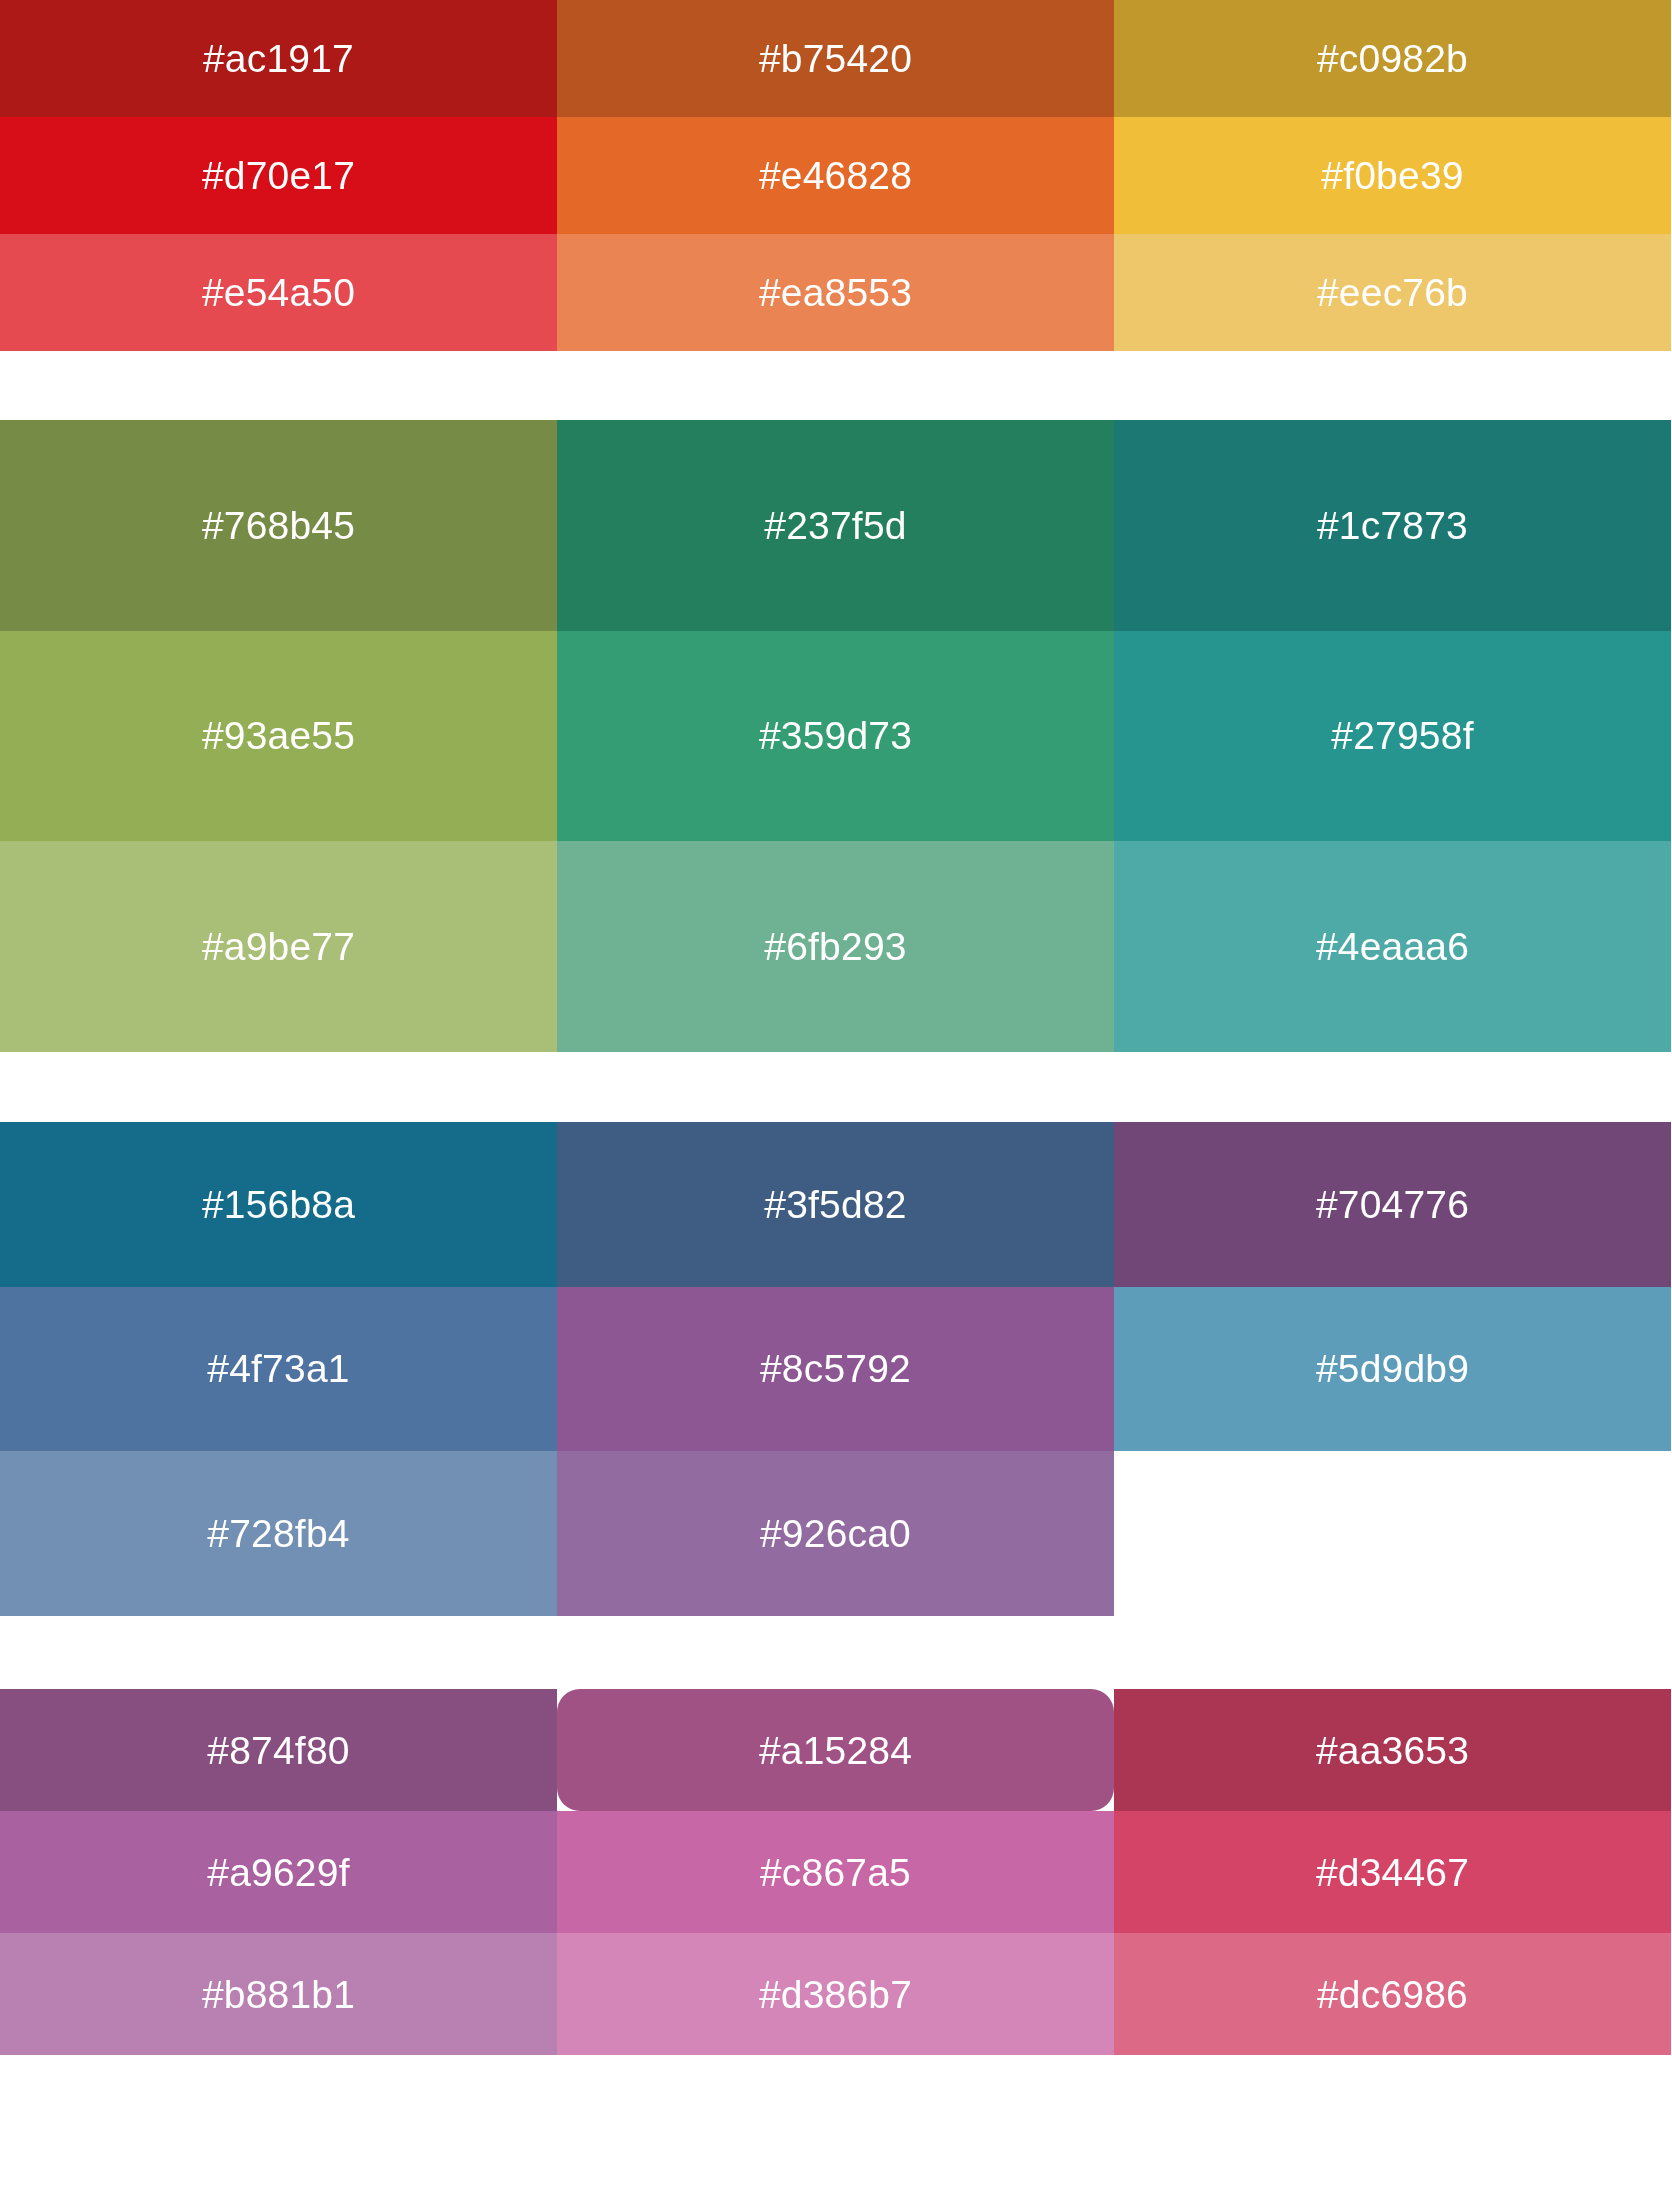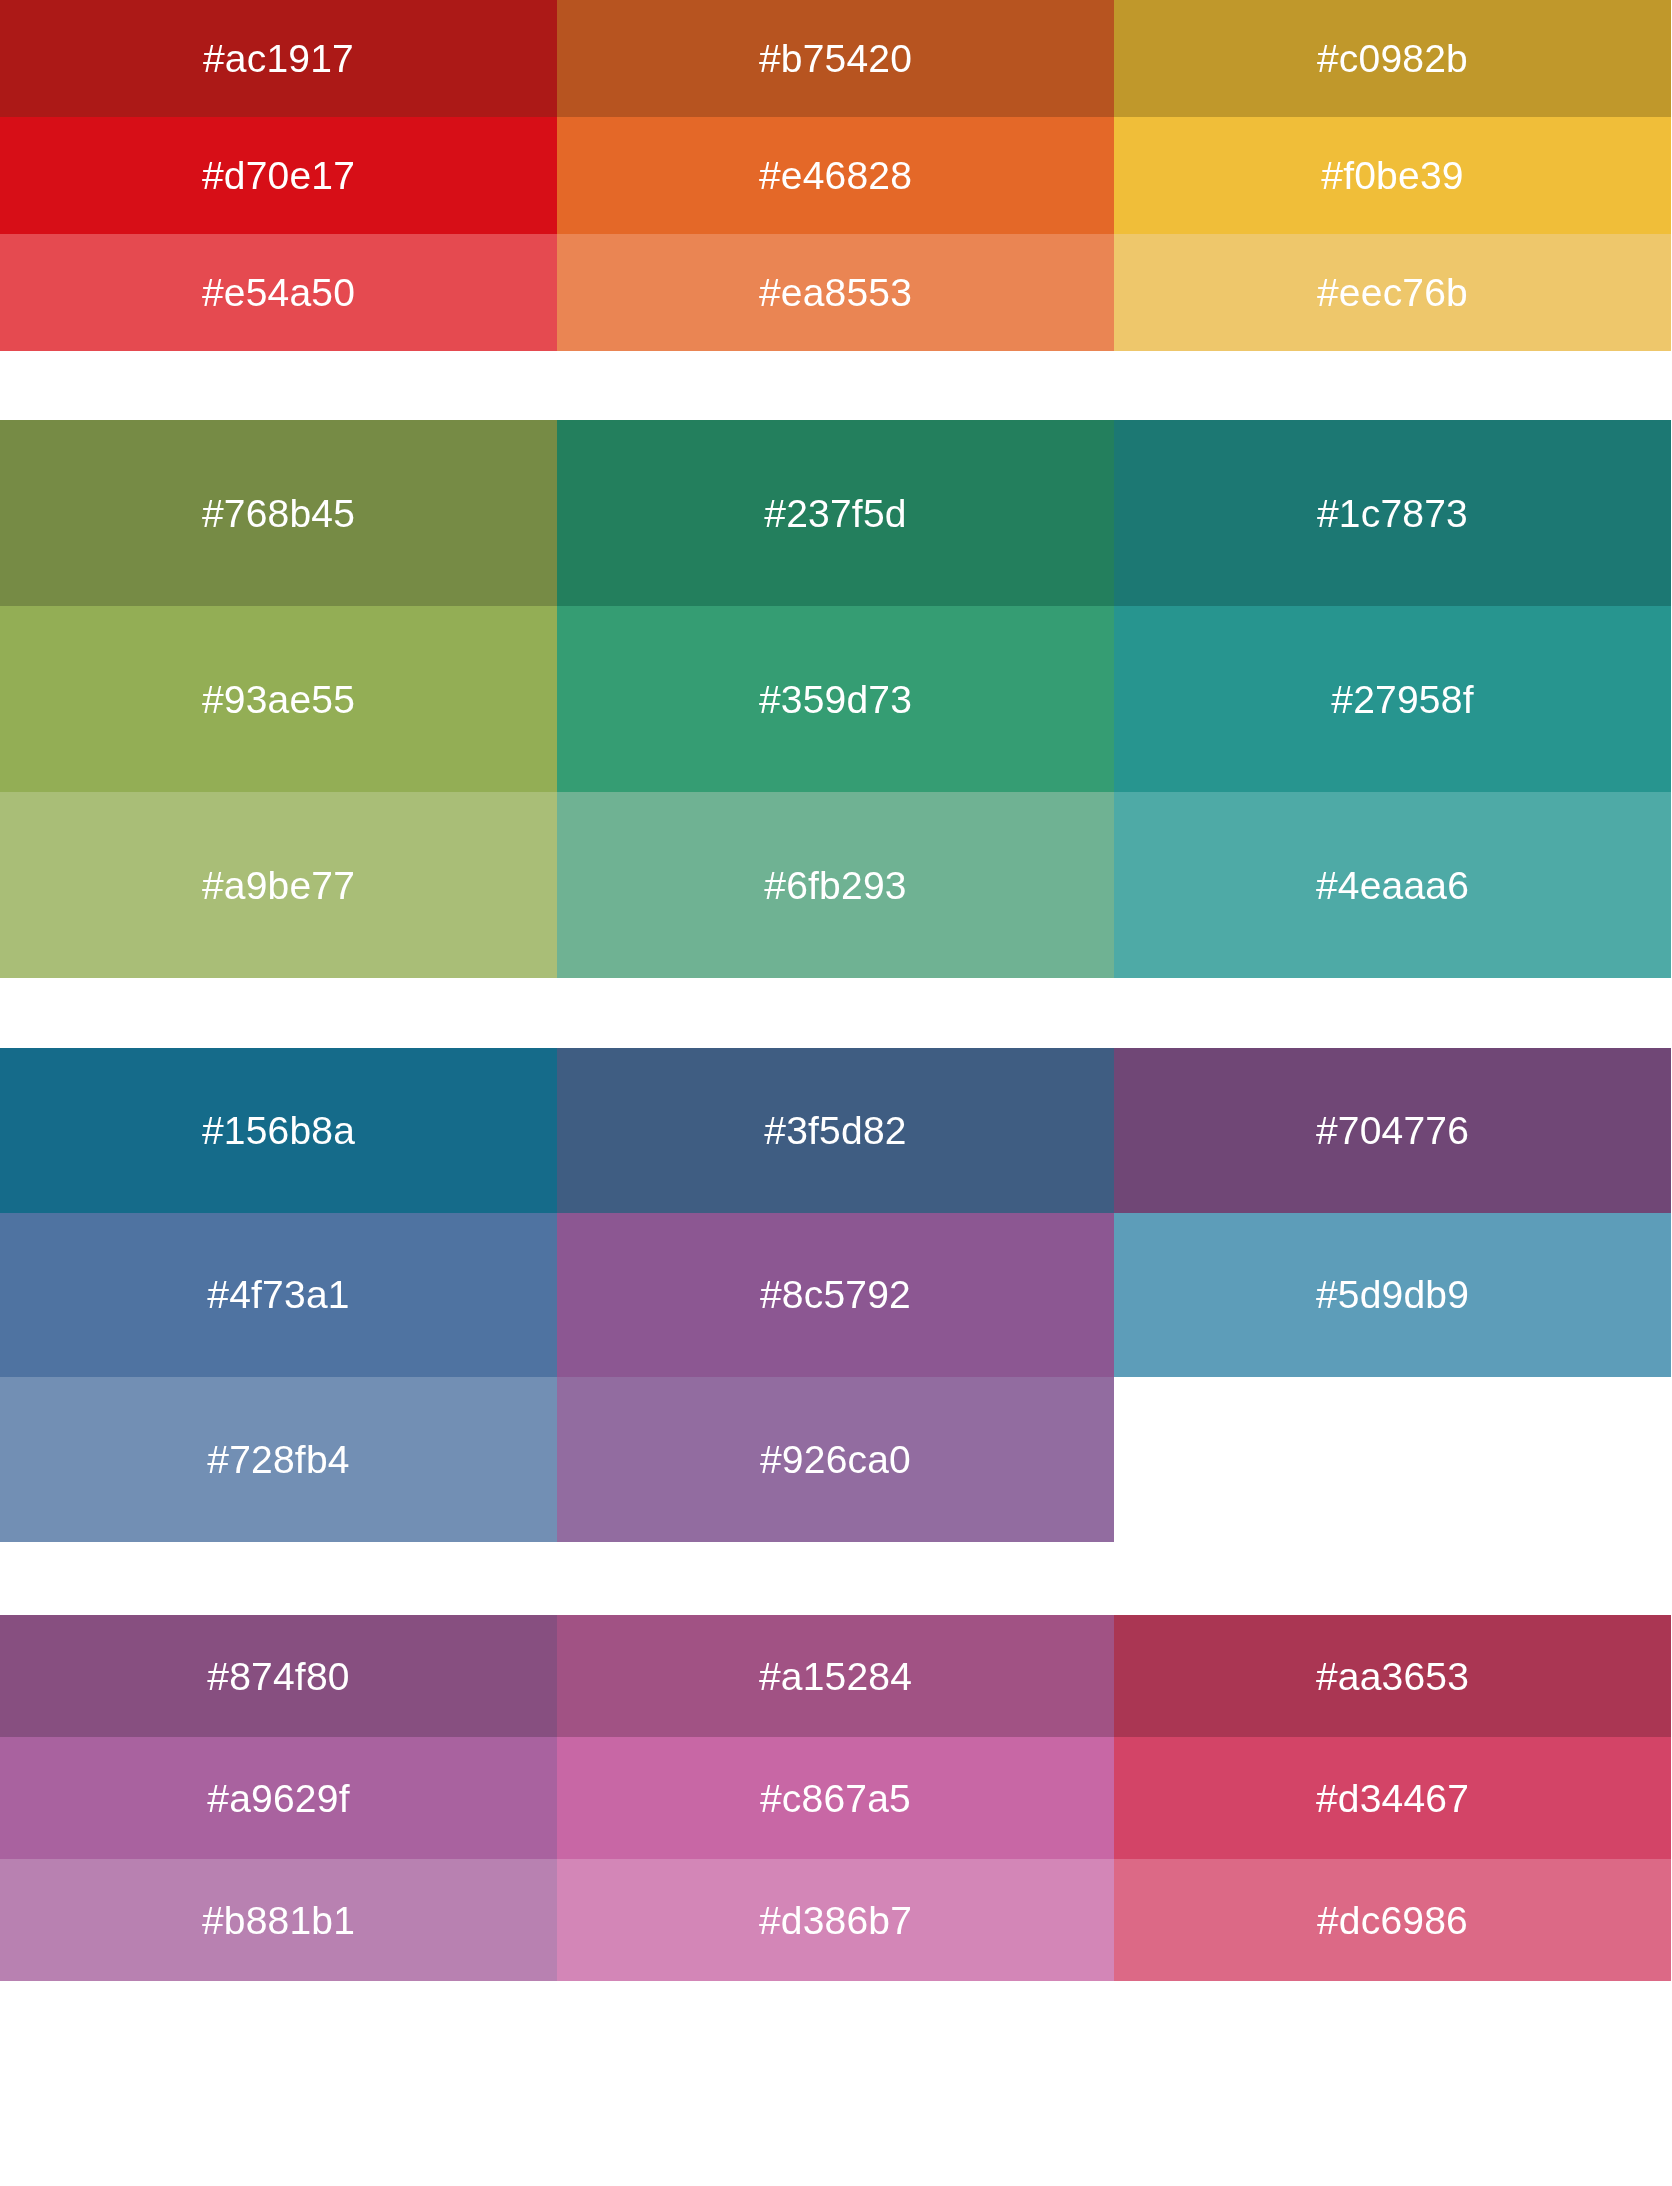--- a/index.html
+++ b/index.html
@@ -24,21 +24,21 @@
 
   .palette-group {
     display: grid;
     grid-template-columns: 557px 557px 557px;
     grid-template-rows: repeat(3, 1fr);
     width: 1672px;
   }
 
   
   .group-1 { height: 351px; }
-  .group-2 { height: 558px; margin-top: 69px; }
+  .group-2 { height: 632px; margin-top: 69px; }
   .group-3 { height: 494px; margin-top: 70px; }
   
   .group-4 { height: 366px; margin-top: 73px; }
 
   .swatch {
     display: flex;
     align-items: center;
     justify-content: center;
     color: #ffffff;
     font-size: 39px;
@@ -150,21 +150,21 @@
     </div>
     <div class="swatch" style="background-color: rgb(146, 108, 160); color: rgb(255, 255, 255);">
       <span class="swatch-label">#926ca0</span>
     </div>
   </div>
 
   <div class="palette-group group-4">
     <div class="swatch" style="background-color: rgb(135, 79, 128); color: rgb(255, 255, 255);">
       <span class="swatch-label">#874f80</span>
     </div>
-    <div class="swatch" style="background-color: rgb(161, 82, 132); color: rgb(255, 255, 255);">
+    <div class="swatch" style="background-color: rgb(161, 82, 132); color: rgb(255, 255, 255); border-radius: 23px;">
       <span class="swatch-label">#a15284</span>
     </div>
     <div class="swatch" style="background-color: rgb(170, 54, 83); color: rgb(255, 255, 255);">
       <span class="swatch-label">#aa3653</span>
     </div>
 
     <div class="swatch" style="background-color: rgb(169, 98, 159); color: rgb(255, 255, 255);">
       <span class="swatch-label">#a9629f</span>
     </div>
     <div class="swatch" style="background-color: rgb(200, 103, 165); color: rgb(255, 255, 255);">

